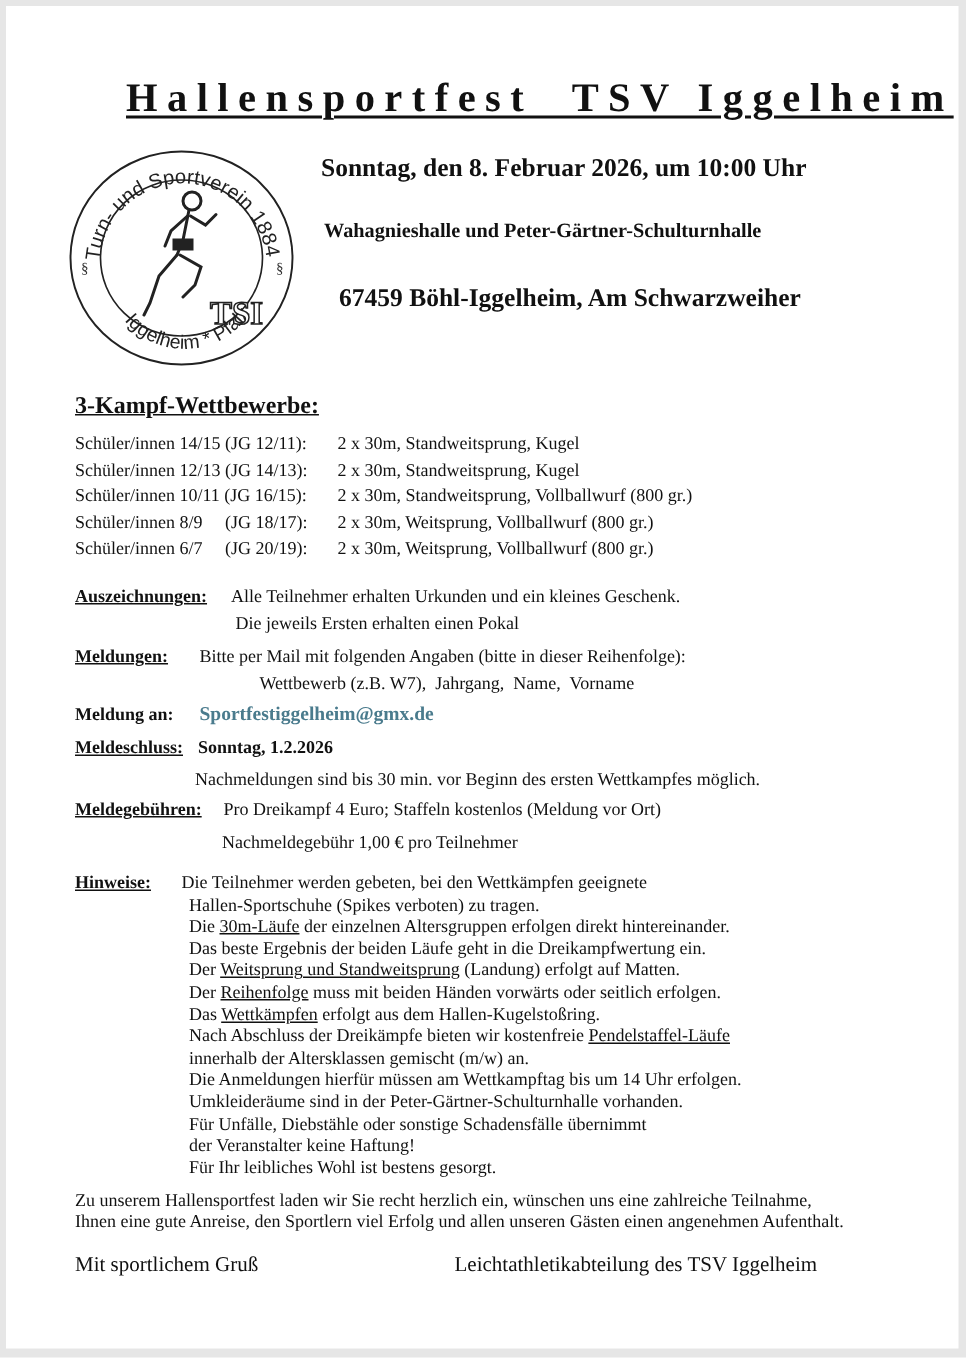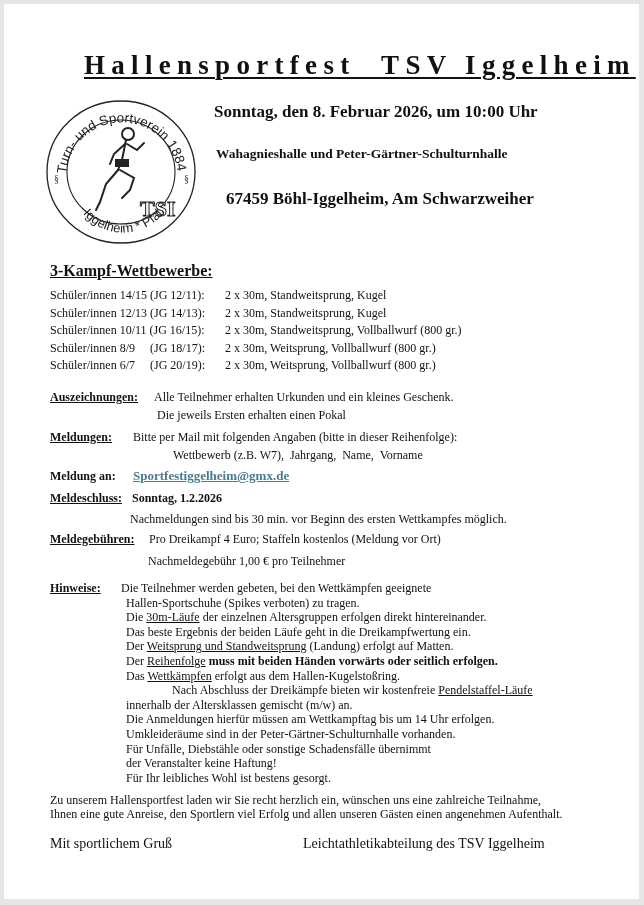--- a/index.html
+++ b/index.html
@@ -29,21 +29,21 @@
   .logo { left: 44px; top: 98px; width: 155px; height: 148px; }
   .h-date { left: 214px; top: 102px; font-size: 17px; font-weight: bold; }
   .h-venue { left: 216px; top: 146px; font-size: 13.5px; font-weight: bold; }
   .h-address { left: 226px; top: 189px; font-size: 17px; font-weight: bold; }
 
   .sec-title { font-weight: bold; text-decoration: underline; font-size: 16px; }
   .body12 { font-size: 12px; }
   .lbl { font-weight: bold; text-decoration: underline; font-size: 12px; }
   .u { text-decoration: underline; }
   .email {
-    color: #4a7b8d; font-weight: bold; text-decoration: underline; font-size: 13px;
+    color: #4a7b8d; font-weight: bold; font-size: 13px;
   }
   .row { position: absolute; left: 50px; font-size: 12px; white-space: nowrap; }
   .row .who { display: inline-block; width: 175px; }
   .sign { font-size: 14px; }
 </style>
 </head>
 <body>
 
 <div class="page"></div>
 
@@ -109,23 +109,23 @@
 <div class="abs body12" style="left:149px; top:532px;">Pro Dreikampf 4 Euro; Staffeln kostenlos (Meldung vor Ort)</div>
 <div class="abs body12" style="left:148px; top:554px;">Nachmeldegebühr 1,00 € pro Teilnehmer</div>
 
 <div class="abs lbl" style="left:50px; top:581px;">Hinweise:</div>
 <div id="notes-lines">
     <div class="abs body12" style="left: 121px; top: 581px;">Die Teilnehmer werden gebeten, bei den Wettkämpfen geeignete</div>
     <div class="abs body12" style="left: 126px; top: 595.6px;">Hallen-Sportschuhe (Spikes verboten) zu tragen.</div>
     <div class="abs body12" style="left: 126px; top: 610.2px;"><span style="white-space: pre;">Die </span><span class="u">30m-Läufe</span><span style="white-space: pre;"> der einzelnen Altersgruppen erfolgen direkt hintereinander.</span></div>
     <div class="abs body12" style="left: 126px; top: 624.8px;">Das beste Ergebnis der beiden Läufe geht in die Dreikampfwertung ein.</div>
     <div class="abs body12" style="left: 126px; top: 639.4px;"><span style="white-space: pre;">Der </span><span class="u">Weitsprung und Standweitsprung</span><span style="white-space: pre;"> (Landung) erfolgt auf Matten.</span></div>
-    <div class="abs body12" style="left: 126px; top: 654px;"><span style="white-space: pre;">Der </span><span class="u">Reihenfolge</span><span style="white-space: pre; font-weight: bold;"> muss mit beiden Händen vorwärts oder seitlich erfolgen.</span></div>
+    <div class="abs body12" style="left: 126px; top: 654px;"><span style="white-space: pre;">Der </span><span class="u">Reihenfolge</span><span style="white-space: pre;"> muss mit beiden Händen vorwärts oder seitlich erfolgen.</span></div>
     <div class="abs body12" style="left: 126px; top: 668.6px;"><span style="white-space: pre;">Das </span><span class="u">Wettkämpfen</span><span style="white-space: pre;"> erfolgt aus dem Hallen-Kugelstoßring.</span></div>
-    <div class="abs body12" style="left: 126px; top: 683.2px; margin-left: 46px;"><span style="white-space: pre;">Nach Abschluss der Dreikämpfe bieten wir kostenfreie </span><span class="u">Pendelstaffel-Läufe</span><span style="white-space: pre;"></span></div>
+    <div class="abs body12" style="left: 126px; top: 683.2px;"><span style="white-space: pre;">Nach Abschluss der Dreikämpfe bieten wir kostenfreie </span><span class="u">Pendelstaffel-Läufe</span><span style="white-space: pre;"></span></div>
     <div class="abs body12" style="left: 126px; top: 697.8px;">innerhalb der Altersklassen gemischt (m/w) an.</div>
     <div class="abs body12" style="left: 126px; top: 712.4px;">Die Anmeldungen hierfür müssen am Wettkampftag bis um 14 Uhr erfolgen.</div>
     <div class="abs body12" style="left: 126px; top: 727px;">Umkleideräume sind in der Peter-Gärtner-Schulturnhalle vorhanden.</div>
     <div class="abs body12" style="left: 126px; top: 741.6px;">Für Unfälle, Diebstähle oder sonstige Schadensfälle übernimmt</div>
     <div class="abs body12" style="left: 126px; top: 756.2px;">der Veranstalter keine Haftung!</div>
     <div class="abs body12" style="left: 126px; top: 770.8px;">Für Ihr leibliches Wohl ist bestens gesorgt.</div>
   </div>
 
 <div class="abs body12" style="left:50px; top:793px;">Zu unserem Hallensportfest laden wir Sie recht herzlich ein, wünschen uns eine zahlreiche Teilnahme,</div>
 <div class="abs body12" style="left:50px; top:807px;">Ihnen eine gute Anreise, den Sportlern viel Erfolg und allen unseren Gästen einen angenehmen Aufenthalt.</div>

